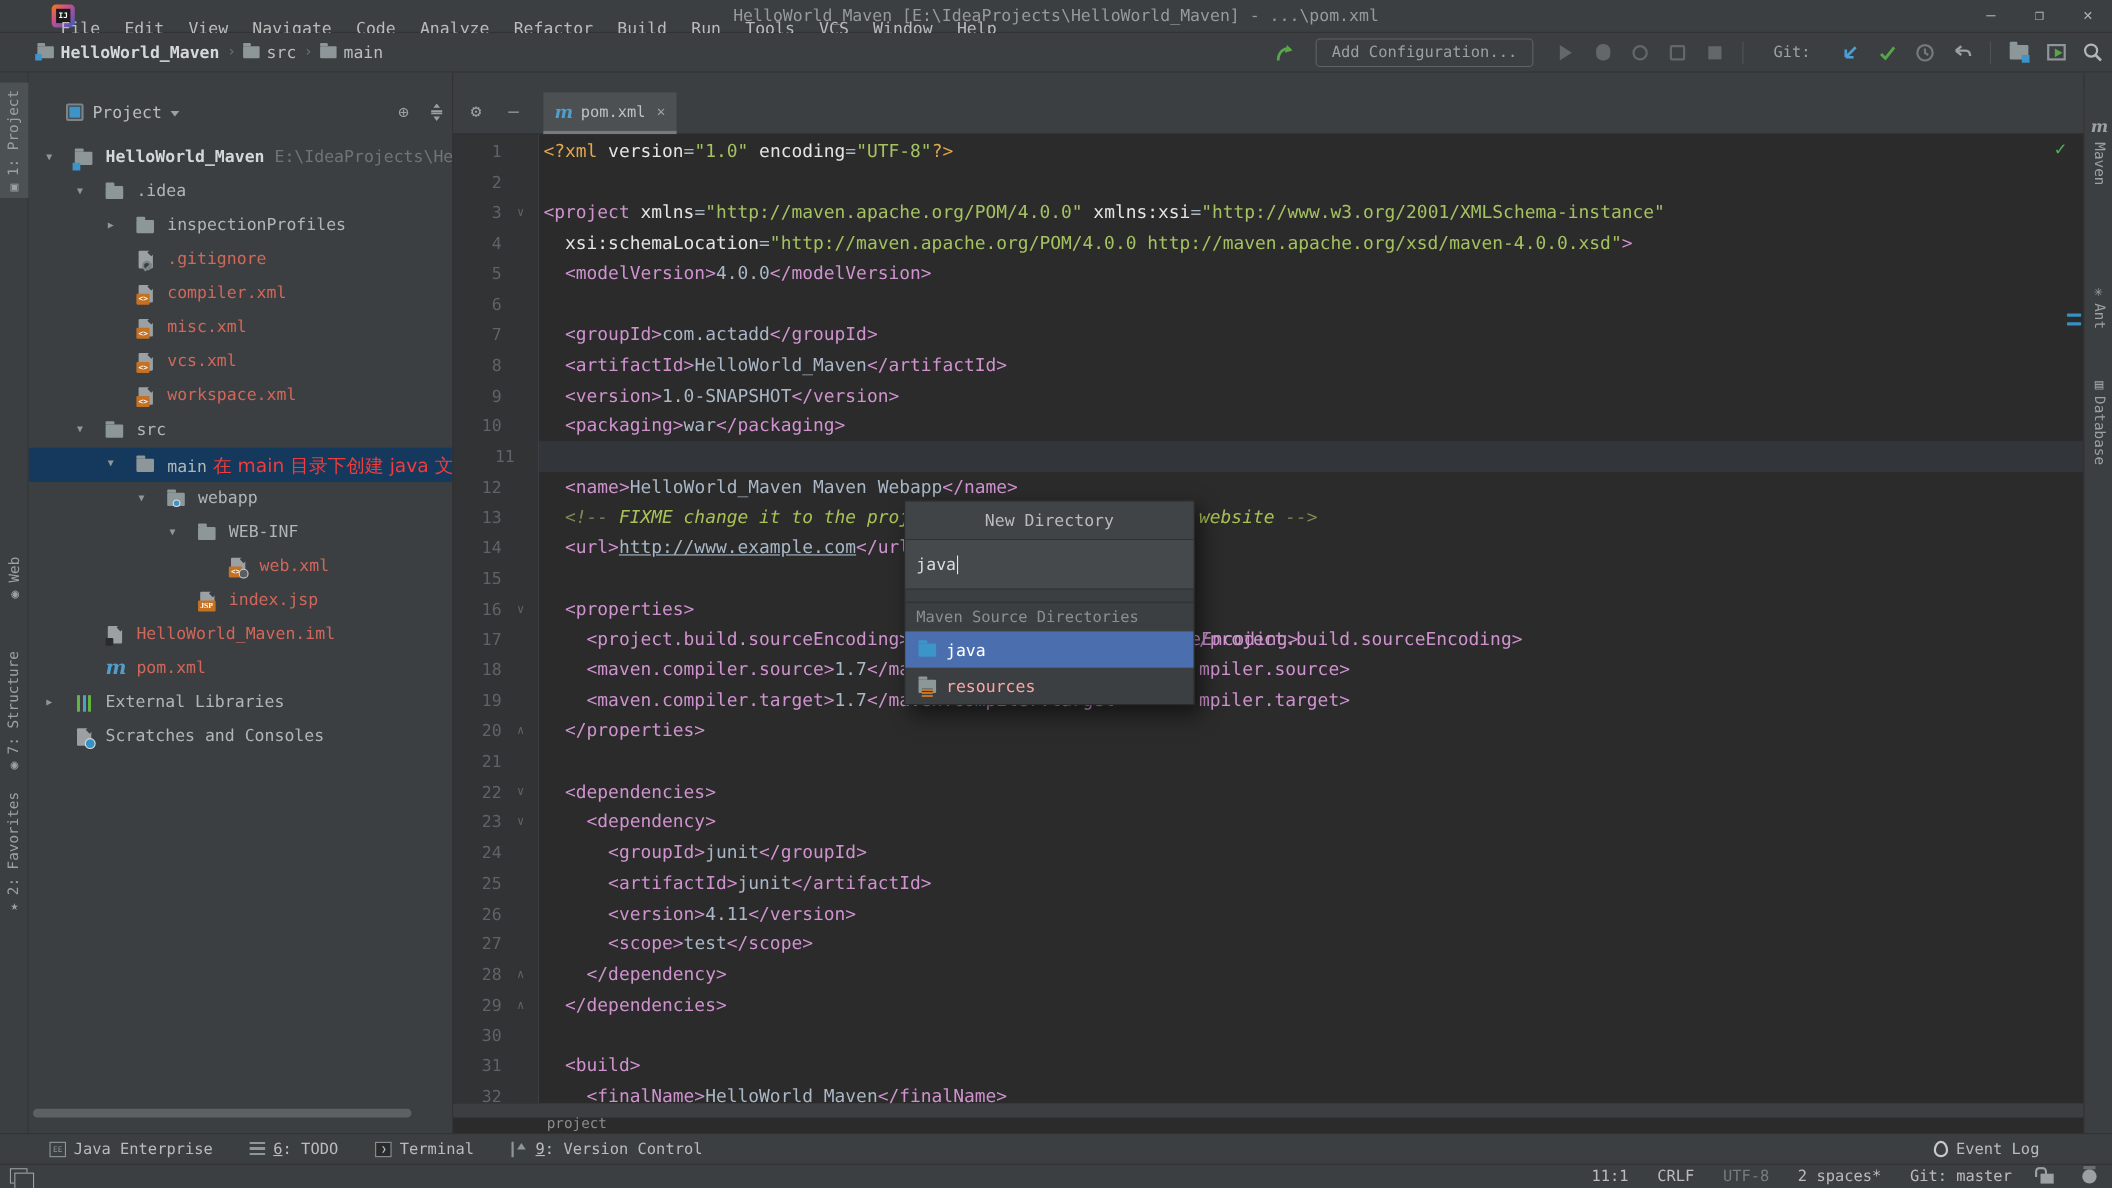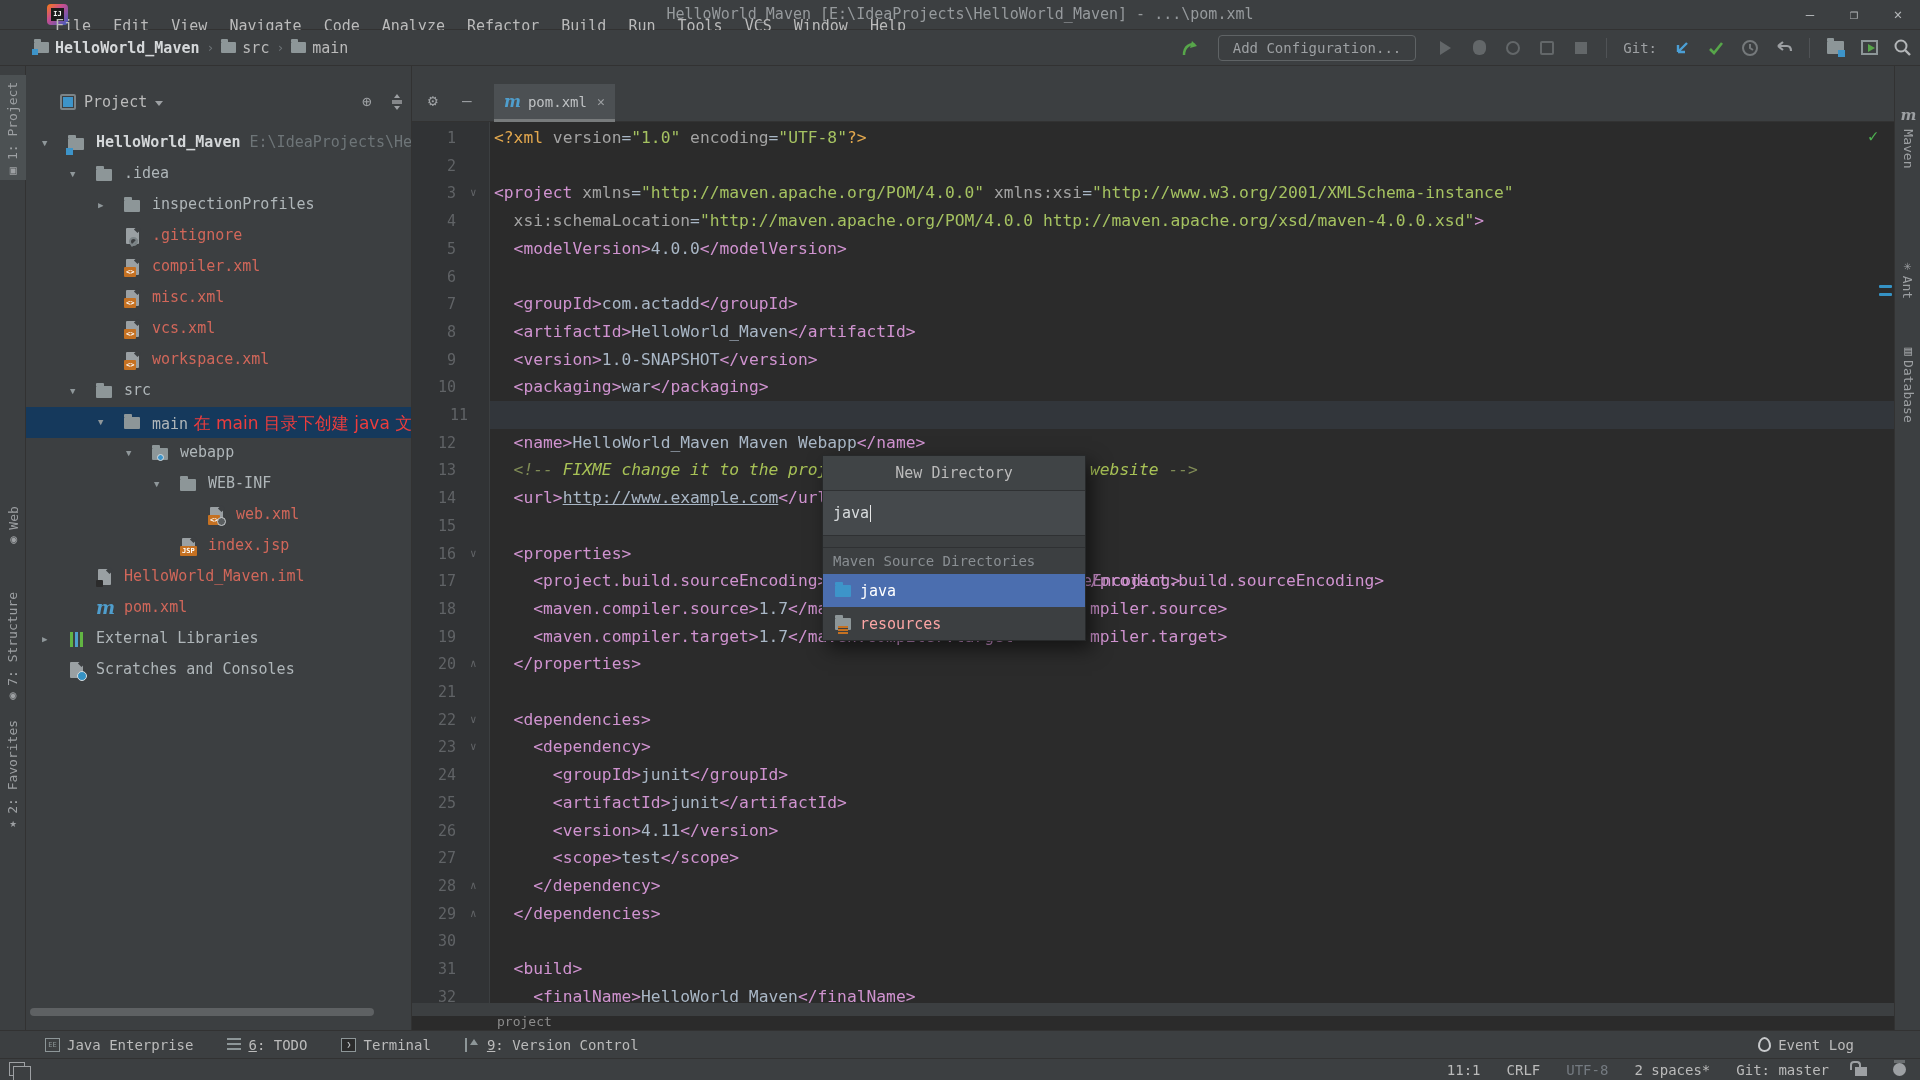--- a/index.html
+++ b/index.html
@@ -30,21 +30,21 @@
   .mini-folder::before { content:""; position:absolute; left:0; top:-3px; width:7px; height:3px;
                          background:#8d9698; border-radius:1px 1px 0 0; }
   .mini-folder.project::after { content:""; position:absolute; left:-2px; bottom:-2px; width:6px;
                          height:6px; background:#3d94c9; }
   #navtools { position:absolute; right:0; top:0; height:35px; display:flex; align-items:center; }
   #addconfig { border:1px solid #5f6365; border-radius:4px; height:26px; padding:0 14px;
                color:#9da0a3; font-size:14px; line-height:24px; margin:0 12px; }
   .tico { width:24px; height:24px; margin:0 5px; position:relative; display:flex;
           align-items:center; justify-content:center; }
   .vsep { width:1px; height:20px; background:#505356; margin:0 8px; }
-  .gitlabel { color:#9da0a3; font-size:14px; margin:0 8px; }
+  .gitlabel { color:#9da0a3; font-size:14px; margin:0 19px; }
   .tri-right { width:0; height:0; border-left:11px solid #636769; border-top:7px solid transparent;
                border-bottom:7px solid transparent; }
   .sq-stop { width:12px; height:12px; background:#636769; }
   .bug { width:13px; height:15px; background:#636769; border-radius:6px; }
   .circ { width:14px; height:14px; border:2px solid #636769; border-radius:50%; }
   
   #lstripe { position:absolute; left:0; top:66px; width:26px; height:964px; background:#3c3f41;
              border-right:1px solid #323232; }
   #rstripe { position:absolute; left:1894px; top:66px; width:26px; height:964px; background:#3c3f41;
              border-left:1px solid #323232; }
@@ -117,21 +117,21 @@
   #gutterbg { position:absolute; left:0; top:0; width:78px; height:881px; background:#313335;
               border-right:1px solid #3c3f41; }
   #caretline { position:absolute; left:78px; right:0; height:28px; background:#32363b; }
   .cl { position:absolute; left:0; width:100%; height:28px; font-size:16.3px; line-height:28px;
         white-space:pre; }
   .cl .num { position:absolute; left:6px; top:0; width:38px; text-align:right; color:#606366;
              font-size:15px; }
   .cl .fold { position:absolute; left:58px; top:0; color:#606366; font-size:11px; }
   .cl .ct { position:absolute; left:82px; top:0; }
   .cl .tail { position:absolute; left:678px; top:0; }
-  .c-tag{color:#d093d0} .c-attr{color:#a3a3a3} .c-str{color:#a5c261} .c-txt{color:#a9b7c6}
+  .c-tag{color:#d093d0} .c-attr{color:#e5e5e5} .c-str{color:#a5c261} .c-txt{color:#a9b7c6}
   .c-pi{color:#e3a84e} .c-cmt{color:#a8c256;font-style:italic}
   .c-cmtd{color:#808c56;font-style:italic}
   .c-link{color:#a9b7c6;text-decoration:underline}
   #ed-breadcrumb { position:absolute; left:412px; top:1016px; width:1482px; height:14px;
             background:#2b2b2b; }
   #ed-breadcrumb span { position:absolute; left:85px; top:-2px; color:#8c8c8c; font-size:13px; }
   #edcheck { position:absolute; left:1868px; top:126px; color:#4db050; font-size:17px; font-weight:bold;}
   .stripe-mark { position:absolute; left:1879px; width:13px; height:3px; background:#3592c4; border-radius:1px;}
   
   #popup { position:absolute; left:822px; top:455px; width:264px; background:#3c3f41;
@@ -455,21 +455,21 @@
       <div class="trow" style="top: 434px;">
         <div class="t-ico" style="left: 182px;">
           <div class="f-page">
             <div class="badge">&lt;&gt;</div>
             <div class="globe-mini"></div>
           </div>
         </div>
         <div class="t-label red" style="left: 210px;">web.xml</div>
       </div>
       <div class="trow" style="top: 465px;">
-        <div class="t-ico" style="left: 154px;">
+        <div class="t-ico" style="left: 154px; font-family: Liberation Serif, serif;">
           <div class="f-page">
             <div class="badge">JSP</div>
           </div>
         </div>
         <div class="t-label red" style="left: 182px;">index.jsp</div>
       </div>
       <div class="trow" style="top: 496px;">
         <div class="t-ico" style="left: 70px;">
           <div class="f-page">
             <div class="badge dark"></div>

